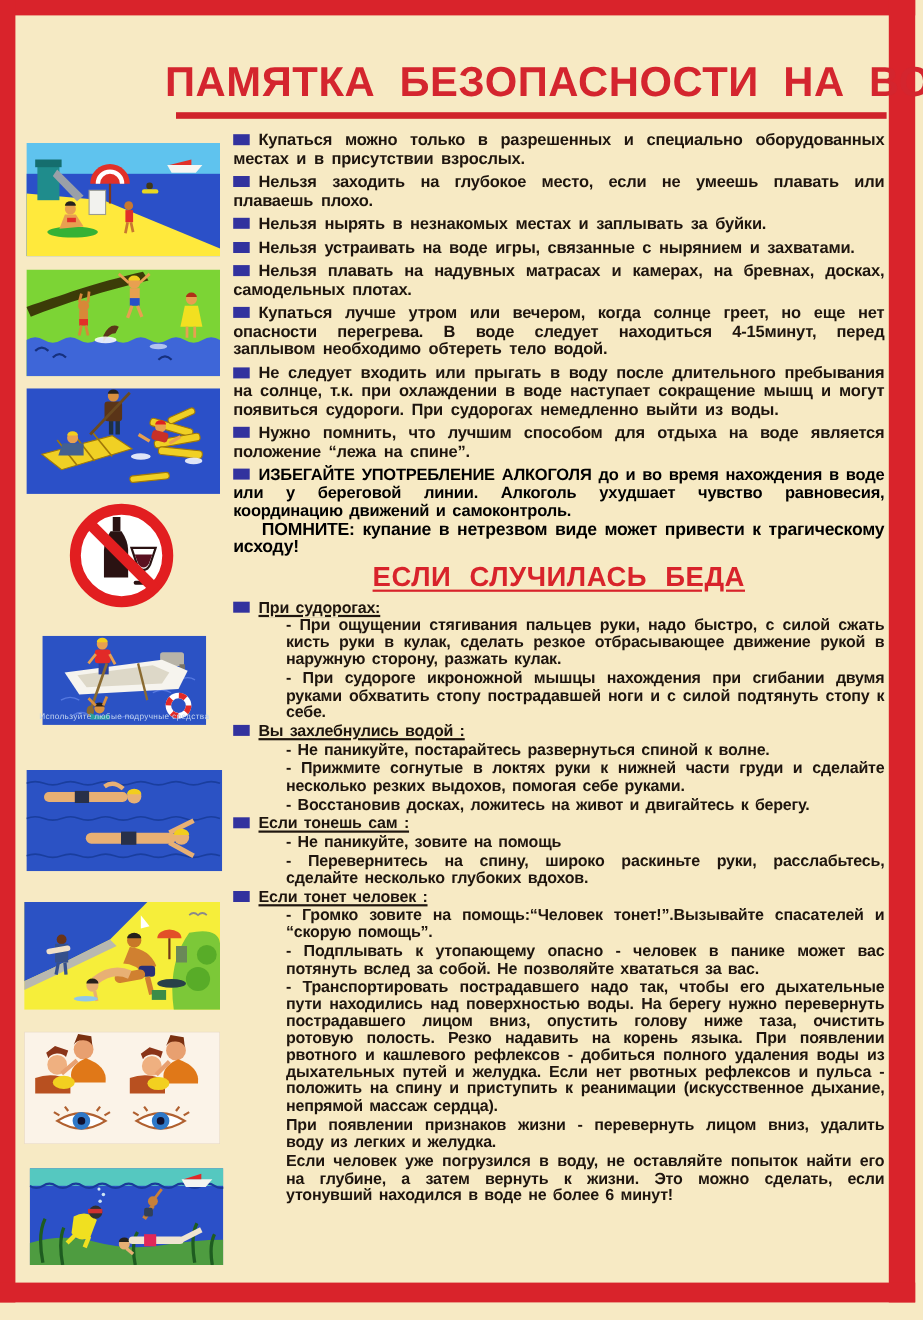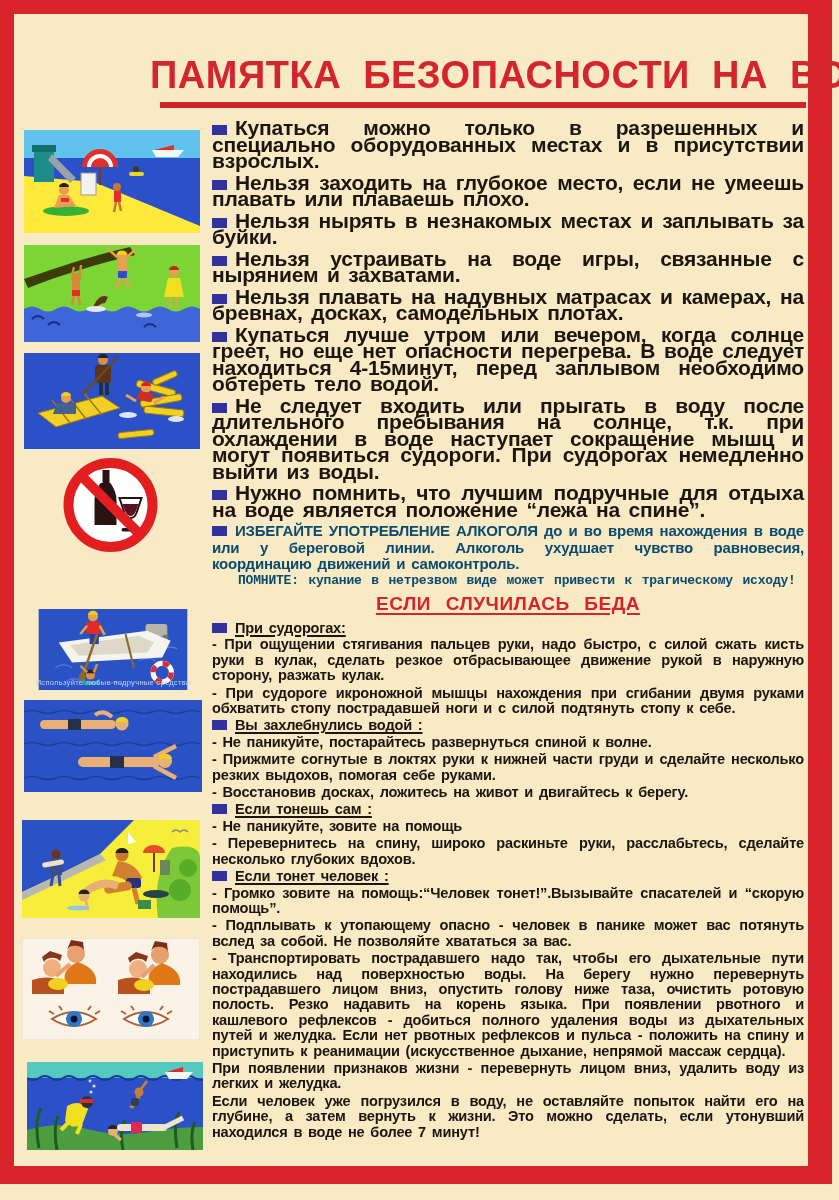--- a/index.html
+++ b/index.html
@@ -12,28 +12,28 @@
   .bd-left{left:0;top:0;width:14px;height:1184px;}
   .bd-right{left:808px;top:0;width:24px;height:1184px;}
   .bd-bottom{left:0;top:1166px;width:832px;height:18px;}
 
   .title{position:absolute;left:150px;top:54px;width:660px;text-align:center;
          font-size:38px;font-weight:bold;color:#D4252E;letter-spacing:.5px;word-spacing:11px;white-space:nowrap;}
   .title-rule{position:absolute;left:160px;top:102px;width:646px;height:6px;background:#D0232B;}
 
   .content{position:absolute;left:212px;top:120px;width:592px;color:#1E150E;}
   .content p{margin:0;text-align:justify;font-weight:bold;}
-  .rules p{font-size:21px;line-height:16.5px;margin-bottom:5px;word-spacing:3px;letter-spacing:-.2px;}
+  .rules p{font-size:15px;line-height:16.5px;margin-bottom:5px;word-spacing:3px;letter-spacing:-.2px;}
   .sq{display:inline-block;width:15px;height:10px;background:#32329E;margin-right:8px;}
-  .red{color:#0c4a6e;}
+  .red{color:#000000;}
   .alcohol-main{font-size:15px;line-height:16.5px;margin:4px 0 1px;word-spacing:2px;letter-spacing:-.2px;}
-  .alcohol-rem{font-size:13px;line-height:16.5px;text-indent:26px;margin:0 0 3px;word-spacing:2px;letter-spacing:-.2px;font-family:Liberation Mono, monospace;}
-  h2.emergency{margin:4px 0 6px;text-align:center;font-size:19px;color:#D8232B;
+  .alcohol-rem{font-size:16px;line-height:16.5px;text-indent:26px;margin:0 0 3px;word-spacing:2px;letter-spacing:-.2px;}
+  h2.emergency{margin:4px 0 6px;text-align:center;font-size:25px;color:#D8232B;
       letter-spacing:.5px;word-spacing:9px;text-decoration:underline;text-decoration-thickness:2px;text-underline-offset:3px;}
-  .emg p{font-size:14.6px;line-height:15.4px;margin-bottom:2px;word-spacing:2px;letter-spacing:-.2px;}
+  .emg p{font-size:14.6px;line-height:15.4px;margin-bottom:2px;word-spacing:2px;letter-spacing:-.2px;margin-left:48px;}
   .emg p.sec-h{margin:1px 0 1px;}
   .emg .u{text-decoration:underline;text-decoration-thickness:1.5px;text-underline-offset:2px;margin-top:24px;}
 
   .fig{position:absolute;}
   .fig svg{display:block;width:100%;height:100%;}
   .fig-caption{position:absolute;left:0;bottom:3px;width:100%;text-align:center;
       font-size:7.5px;color:#C2D4F0;letter-spacing:.3px;}
 </style>
 </head>
 <body>
@@ -145,21 +145,21 @@
       <rect x="44" y="15" width="7" height="13" fill="#2A1212"></rect>
       <path d="M42 28 q-6 9 -6 17 v25 h22 v-25 q0 -8 -6 -17 z" fill="#2A1212"></path>
       <path d="M61 43 h22 l-5 15 q-2 5 -6 5 t-6 -5 z" fill="#FFFFFF" stroke="#2A1212" stroke-width="2"></path>
       <path d="M64 49 h16 l-3 8 q-2 4 -5 4 t-5 -4 z" fill="#5A1020"></path>
       <rect x="70.5" y="63" width="3" height="10" fill="#2A1212"></rect>
       <rect x="63" y="73" width="18" height="3.5" rx="1.75" fill="#2A1212"></rect>
       <line x1="23" y1="21" x2="82" y2="80" stroke="#E21E20" stroke-width="10"></line>
     </svg>
   </div>
 
-  <div class="fig" style="left:24px;top:609px;width:178px;height:81px">
+  <div class="fig" style="left:24px;top:578px;width:178px;height:81px">
     <svg viewBox="0 0 178 97">
       <rect width="178" height="97" fill="#2B52C4"></rect>
       <path d="M20 70 q10 -6 20 0 M120 62 q10 -6 20 0 M150 48 q8 -5 16 0" stroke="#5578E0" stroke-width="1.5" fill="none"></path>
       <rect x="128" y="18" width="26" height="15" rx="3" fill="#B8B4A8"></rect>
       <rect x="149" y="31" width="6" height="13" fill="#787468"></rect>
       <polygon points="24,40 130,26 158,38 148,58 40,64" fill="#F6F4EE"></polygon>
       <polygon points="38,43 120,32 138,40 130,52 48,56" fill="#DDD8C8"></polygon>
       <rect x="61" y="29" width="11" height="13" fill="#2840A0"></rect>
       <rect x="57" y="15" width="17" height="15" rx="3" fill="#E22A28"></rect>
       <line x1="58" y1="20" x2="50" y2="30" stroke="#E8A050" stroke-width="3"></line>
@@ -298,21 +298,21 @@
   <div class="content">
 
     <div class="rules">
       <p><span class="sq"></span><span>Купаться  можно  только  в  разрешенных  и  специально оборудованных местах и в присутствии взрослых.</span></p>
       <p><span class="sq"></span><span>Нельзя  заходить на глубокое  место,  если  не  умеешь плавать или  плаваешь  плохо.</span></p>
       <p><span class="sq"></span><span>Нельзя нырять в незнакомых местах и заплывать за буйки.</span></p>
       <p><span class="sq"></span><span>Нельзя  устраивать  на  воде  игры,  связанные  с нырянием  и захватами.</span></p>
       <p><span class="sq"></span><span>Нельзя  плавать  на  надувных  матрасах  и камерах, на бревнах, досках, самодельных плотах.</span></p>
       <p><span class="sq"></span><span>Купаться  лучше  утром  или вечером, когда солнце греет, но еще нет  опасности  перегрева.  В  воде  следует  находиться 4-15минут, перед заплывом необходимо обтереть тело водой.</span></p>
       <p><span class="sq"></span><span>Не  следует  входить  или  прыгать  в  воду  после  длительного пребывания  на  солнце,  т.к.  при  охлаждении  в  воде  наступает сокращение  мышц  и  могут  появиться  судороги.  При судорогах немедленно выйти из воды.</span></p>
-      <p><span class="sq"></span><span>Нужно  помнить,  что  лучшим  подручные  для  отдыха  на  воде является положение “лежа на спине”.</span></p>
+      <p><span class="sq"></span><span>Нужно  помнить,  что  лучшим  способом  для  отдыха  на  воде является положение “лежа на спине”.</span></p>
     </div>
 
     <p class="alcohol-main red"><span class="sq"></span><span>ИЗБЕГАЙТЕ  УПОТРЕБЛЕНИЕ  АЛКОГОЛЯ  до  и  во  время нахождения в воде или у береговой линии. Алкоголь ухудшает чувство равновесия, координацию движений и самоконтроль.</span></p>
     <p class="alcohol-rem red">ПОМНИТЕ:  купание  в  нетрезвом  виде  может  привести  к трагическому исходу!</p>
 
     <h2 class="emergency">ЕСЛИ  СЛУЧИЛАСЬ  БЕДА</h2>
 
     <div class="emg">
 
       <p class="sec-h"><span class="sq"></span><span class="u">При судорогах:</span></p>
@@ -326,18 +326,18 @@
 
       <p class="sec-h"><span class="sq"></span><span class="u">Если  тонешь  сам :</span></p>
       <p>- Не паникуйте, зовите на помощь</p>
       <p>- Перевернитесь  на  спину, широко  раскиньте  руки,   расслабьтесь, сделайте несколько глубоких вдохов.</p>
 
       <p class="sec-h"><span class="sq"></span><span class="u">Если тонет человек :</span></p>
       <p>- Громко зовите на помощь:“Человек тонет!”.Вызывайте спасателей и “скорую помощь”.</p>
       <p>- Подплывать к утопающему  опасно - человек  в панике  может  вас потянуть вслед за собой. Не позволяйте хвататься за вас.</p>
       <p>- Транспортировать    пострадавшего    надо    так,    чтобы    его дыхательные пути находились над поверхностью  воды.  На берегу нужно  перевернуть  пострадавшего  лицом  вниз,  опустить  голову ниже  таза,  очистить  ротовую  полость.  Резко  надавить  на корень языка. При появлении рвотного и кашлевого рефлексов - добиться полного удаления воды из дыхательных путей и желудка. Если нет рвотных рефлексов и пульса - положить на  спину  и  приступить  к реанимации (искусственное дыхание, непрямой массаж сердца).</p>
       <p>При появлении признаков жизни - перевернуть лицом вниз, удалить воду из легких и желудка.</p>
-      <p>Если человек уже погрузился в воду, не оставляйте попыток найти его на глубине, а затем вернуть к жизни. Это можно сделать, если утонувший находился в воде не более 7 минут!</p>
+      <p>Если человек уже погрузился в воду, не оставляйте попыток найти его на глубине, а затем вернуть к жизни. Это можно сделать, если утонувший находился в воде не более 6 минут!</p>
 
     </div>
   </div>
 
 </div>
 
 </body></html>

